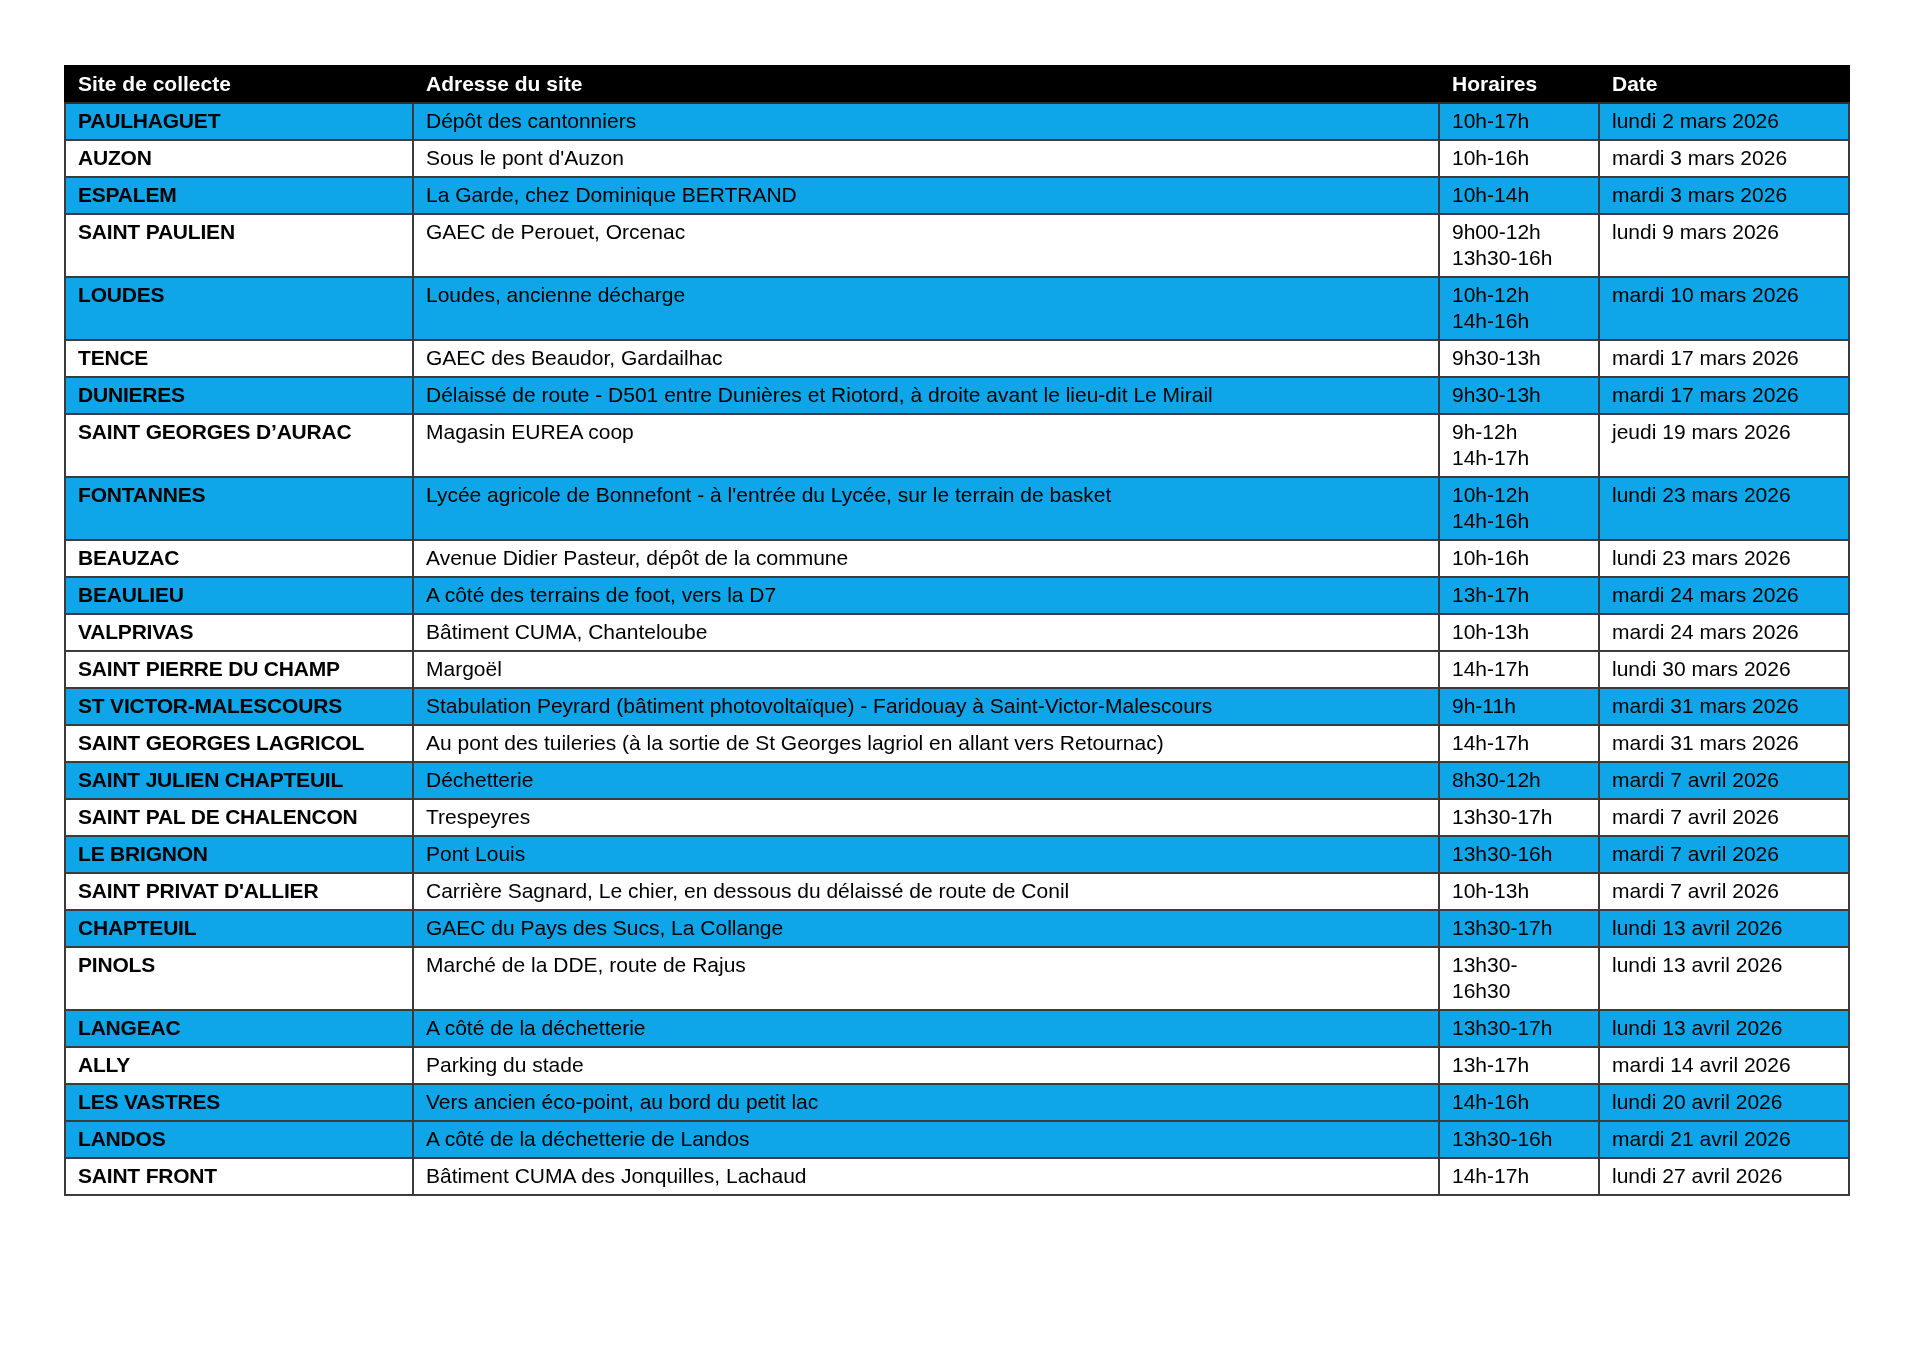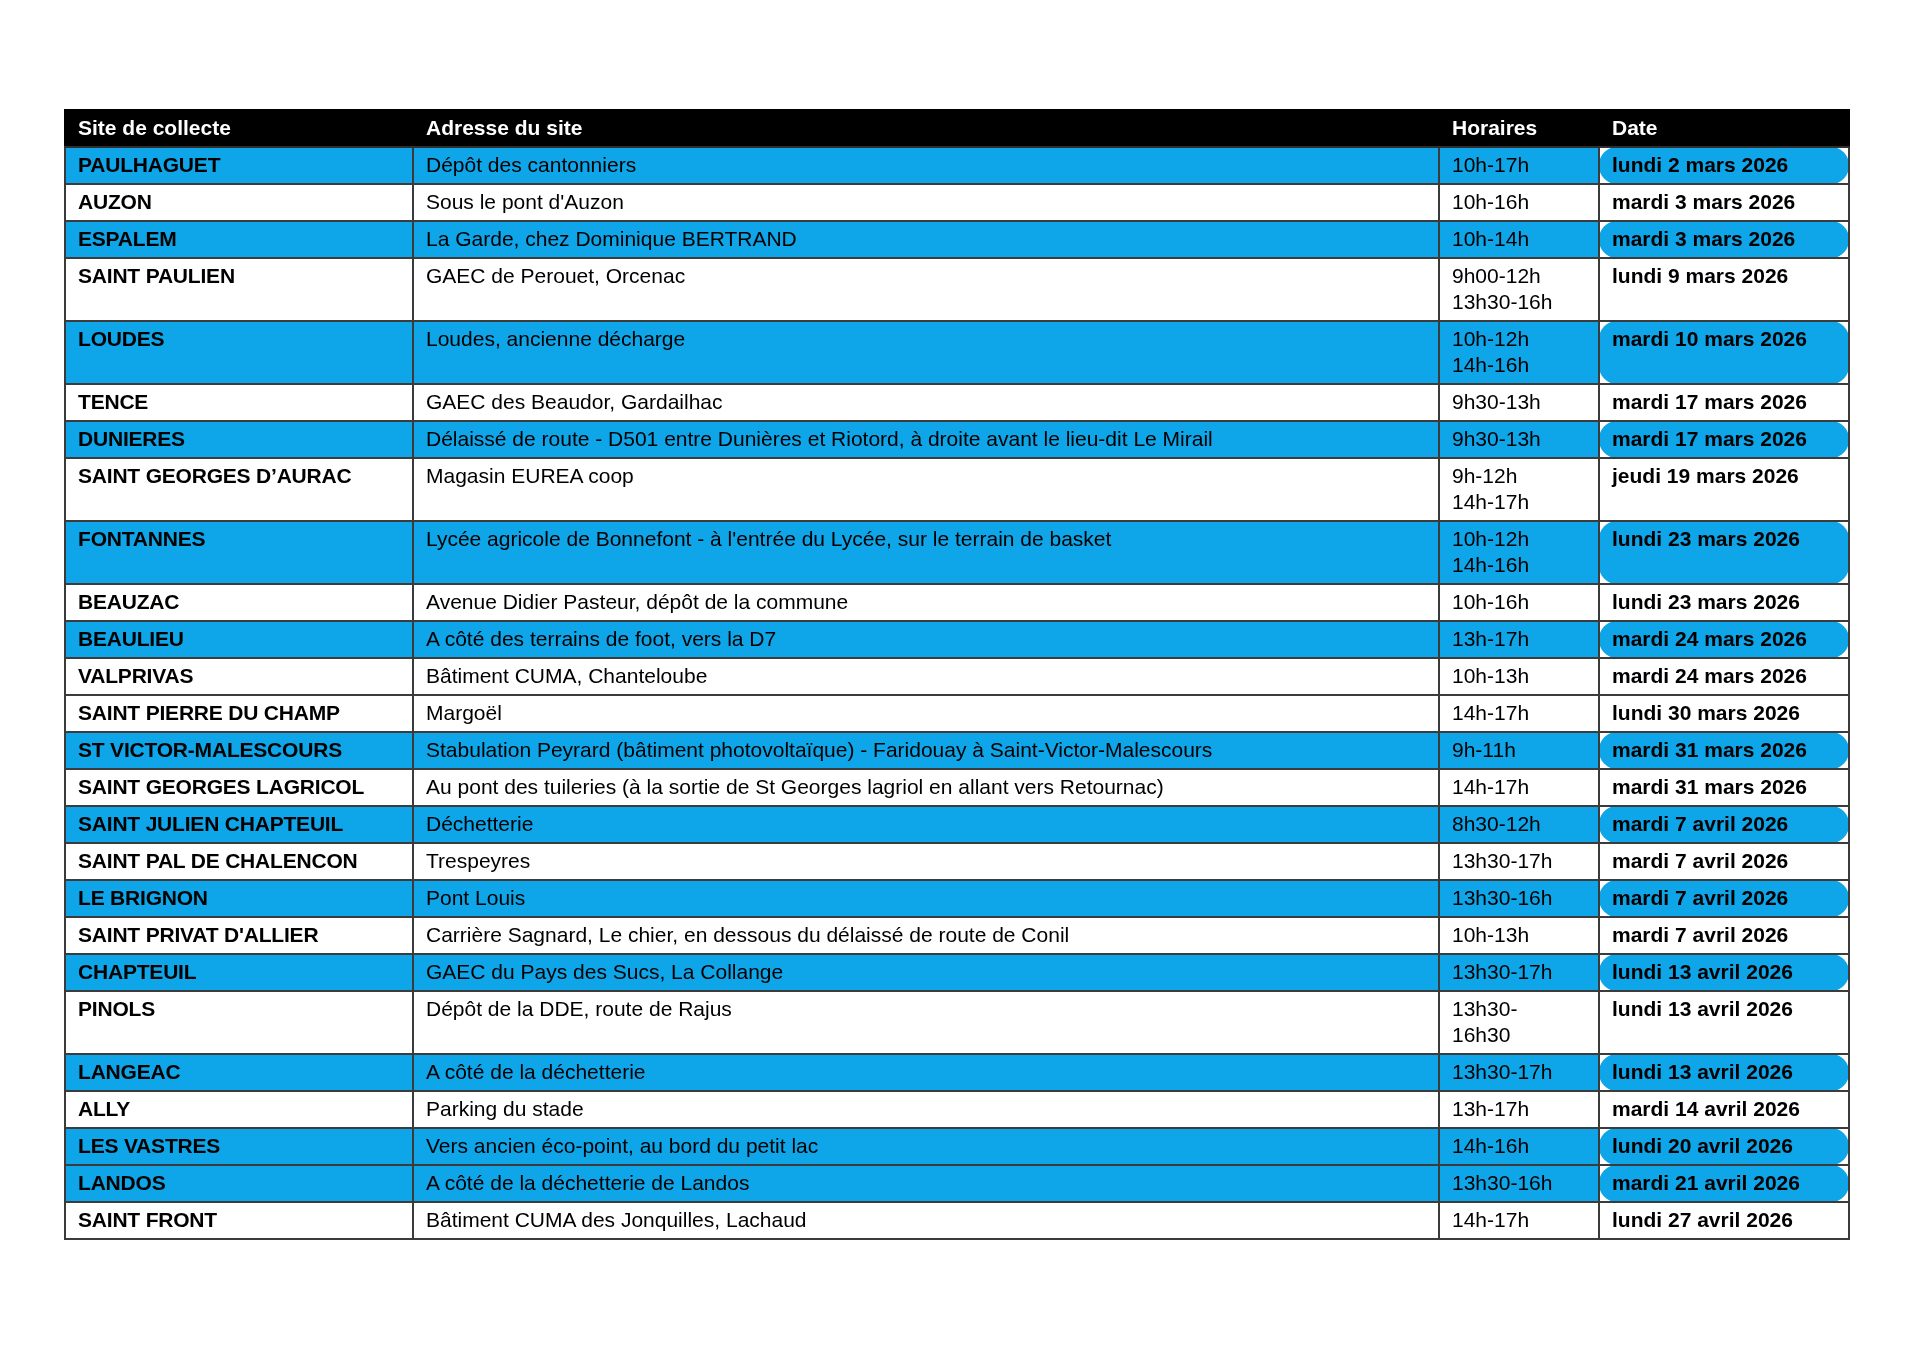--- a/index.html
+++ b/index.html
@@ -14,21 +14,20 @@
     height: 1357px;
     box-sizing: border-box;
     padding: 65px 64px 0 64px;
     background: #ffffff;
   }
   table.schedule {
     border-collapse: collapse;
     table-layout: fixed;
     width: 1784px;
     border: 2px solid #2f2f2f;
-    margin-top: 44px;
   }
   th, td {
     box-sizing: border-box;
     vertical-align: top;
     text-align: left;
     padding: 4px 12px 5px 12px;
     font-size: 21px;
     line-height: 26px;
     white-space: pre-line;
     overflow: hidden;
@@ -49,22 +48,21 @@
   th:first-child { border-left: 2px solid #000000; }
   .col-site     { width: 348px; }
   .col-adresse  { width: 1026px; }
   .col-horaires { width: 160px; }
   .col-date     { width: 250px; }
   td.col-site {
     font-weight: bold;
     letter-spacing: -0.2px;
   }
   td.col-date {
-    font-weight: bold;
-    border-radius: 18px;
+    font-weight: normal;
   }
   tr.row-green td { background: #0ea5e9; }
   tr.row-white td { background: #ffffff; }
 </style>
 </head>
 <body>
 
 <div class="page">
   <table class="schedule">
     <thead>
@@ -195,21 +193,21 @@
           <td class="col-date">mardi 7 avril 2026</td>
         </tr>
         <tr class="row-green">
           <td class="col-site">CHAPTEUIL</td>
           <td class="col-adresse">GAEC du Pays des Sucs, La Collange</td>
           <td class="col-horaires">13h30-17h</td>
           <td class="col-date">lundi 13 avril 2026</td>
         </tr>
         <tr class="row-white">
           <td class="col-site">PINOLS</td>
-          <td class="col-adresse">Dépôt de la DDE, route de Rajus</td>
+          <td class="col-adresse">Marché de la DDE, route de Rajus</td>
           <td class="col-horaires">13h30-
 16h30</td>
           <td class="col-date">lundi 13 avril 2026</td>
         </tr>
         <tr class="row-green">
           <td class="col-site">LANGEAC</td>
           <td class="col-adresse">A côté de la déchetterie</td>
           <td class="col-horaires">13h30-17h</td>
           <td class="col-date">lundi 13 avril 2026</td>
         </tr>

